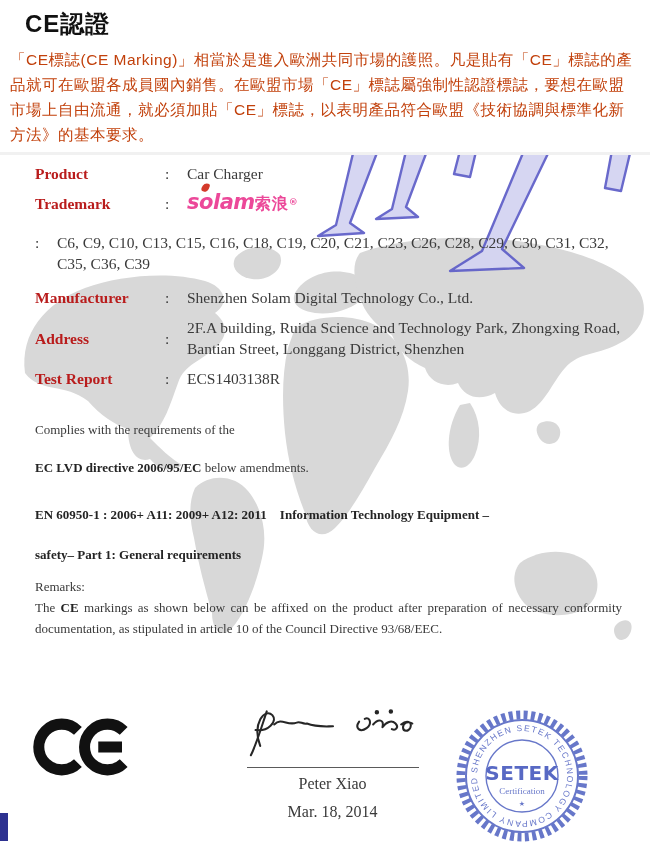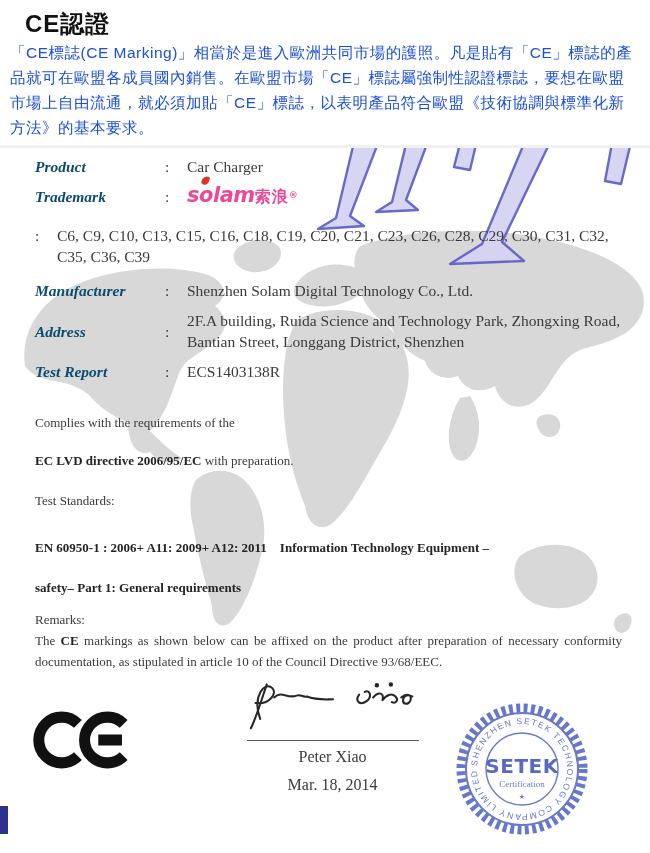--- a/index.html
+++ b/index.html
@@ -2,34 +2,34 @@
 <html><head>
 <meta charset="utf-8">
 <style>
   * { margin:0; padding:0; box-sizing:border-box; }
   html,body { width:650px; background:#ffffff; }
   body { height:853px; position:relative; overflow:hidden; font-family:"Liberation Sans", sans-serif; }
 
   
   .header { padding:8px 6px 0 6px; }
   .page-title { font-size:24px; font-weight:bold; color:#111; padding-left:19px; letter-spacing:1px; }
-  .intro { font-size:15.5px; line-height:25px; color:#1d4ed8; padding:0 4px; letter-spacing:0.5px; }
+  .intro { margin-top:7px; font-size:15.5px; line-height:25px; color:#c2410c; padding:0 4px; letter-spacing:0.5px; }
 
   
   .cert { position:relative; width:650px; height:716px; margin-top:5px; overflow:hidden;
           background:#ffffff; border-top:3px solid #f1f1f1;
           font-family:"Liberation Serif", serif; color:#3a3a3a; }
   .cert-flow { position:relative; z-index:3; padding:8px 28px 0 35px; }
 
   .map-watermark { position:absolute; left:0; top:78px; z-index:1; }
   .blue-watermark { position:absolute; right:0; top:-4px; z-index:2; }
 
   
   .row { display:flex; align-items:flex-start; font-size:15.5px; line-height:21px; }
-  .row .lbl { width:130px; font-weight:bold; color:#0c4a6e; flex:none;font-style:italic; }
+  .row .lbl { width:130px; font-weight:bold; color:#b91c1c; flex:none; }
   .row .col { width:22px; flex:none; color:#3a3a3a; }
   .row .val { flex:1; color:#3a3a3a; }
   .mb9{margin-bottom:9px;} .mb13{margin-bottom:13px;}
 
   
   .brand { font-family:"DejaVu Sans", sans-serif; font-style:italic; font-weight:bold;
            font-size:21px; color:#ec4899; line-height:24px; letter-spacing:-0.5px; position:relative; top:-3px; display:inline-block;}
   .brand .o-wrap { position:relative; display:inline-block; }
   .flame { position:absolute; top:-7px; left:3px; width:7px; height:9px; background:#d43a2a;
            border-radius:75% 25% 60% 40%; transform:rotate(22deg); }
@@ -39,21 +39,21 @@
   
   .stmt { font-size:13px; line-height:21px; color:#3a3a3a; }
   .stmt b { color:#242424; }
   .pre { white-space:pre-wrap; }
   .mt30{margin-top:30px;} .mt17{margin-top:17px;} .mt19{margin-top:19px;}
   .mt26{margin-top:26px;} .mt11{margin-top:11px;}
   .remarks-body { text-align:justify; text-align-last:left; }
 
   
   .ce-mark { position:absolute; left:33px; top:556px; z-index:4; }
-  .sig-block { position:absolute; left:225px; top:528px; width:215px; text-align:center; z-index:4;
+  .sig-block { position:absolute; left:225px; top:548px; width:215px; text-align:center; z-index:4;
                font-size:16px; color:#3a3a3a; }
   .sig-line { width:172px; border-top:1.5px solid #5a5a5a; margin:4px auto 0 auto; }
   .sig-name { margin-top:7px; }
   .sig-title { margin-top:10px; }
   .sig-date { margin-top:10px; }
   .stamp { position:absolute; left:452px; top:551px; z-index:4; opacity:0.92; }
   .edge-chip { position:absolute; left:0; top:658px; width:8px; height:28px; background:#2d3190; z-index:5; }
 </style>
 </head>
 <body>
@@ -124,23 +124,22 @@
     </div>
 
     <div class="row">
       <span class="lbl">Test Report</span>
       <span class="col">:</span>
       <span class="val">ECS1403138R</span>
     </div>
 
     <div class="stmt mt30">Complies with the requirements of the</div>
 
-    <div class="stmt mt17"><b>EC LVD directive 2006/95/EC</b><span> with preparation.</span></div>
+    <div class="stmt mt17"><b>EC LVD directive 2006/95/EC</b><span> below amendments.</span></div>
 
-    <div class="stmt mt19">Test Standards:</div>
 
     <div class="stmt mt26 pre" style="font-weight:bold;color:#242424;">EN 60950-1 : 2006+ A11: 2009+ A12: 2011    Information Technology Equipment –</div>
 
     <div class="stmt mt19" style="font-weight:bold;color:#242424;">safety– Part 1: General requirements</div>
 
     <div class="stmt mt11">Remarks:</div>
     <div class="stmt remarks-body"><span>The </span><b>CE</b><span> markings as shown below can be affixed on the product after preparation of necessary conformity documentation, as stipulated in article 10 of the Council Directive 93/68/EEC.</span></div>
   </div>
 
   <svg class="ce-mark" width="100" height="72" viewBox="0 0 118 76">

